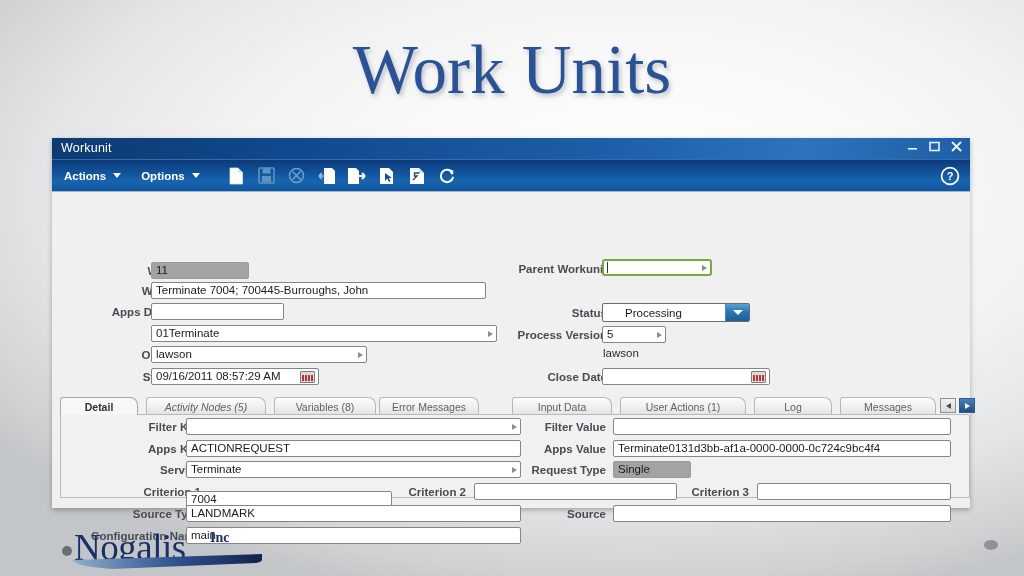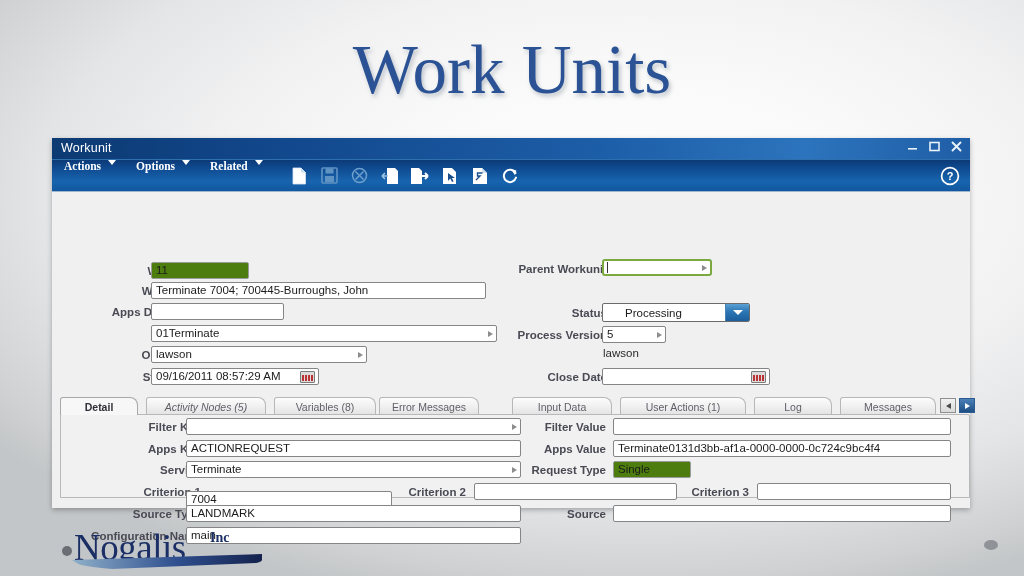--- a/index.html
+++ b/index.html
@@ -63,25 +63,24 @@
 
   
   .menubar {
     position: relative;
     height: 32px;
     background: linear-gradient(to bottom, #0c3a77 0%, #0f4a90 26%, #1764ae 68%, #1157a0 100%);
     border-bottom: 1px solid #9fb6cc;
     display: flex; align-items: center;
   }
   .menu-item {
-    display: flex; align-items: flex-start; gap: 7px;
+    display: flex; align-items: center; gap: 7px;
     color: #ffffff; font-size: 11.5px; font-weight: bold;
     padding: 0 10px; height: 100%;
     cursor: default;
-    font-family: Liberation Serif, serif;
   }
   .menu-item:first-child { padding-left: 12px; }
   .caret {
     width: 0; height: 0;
     border-left: 4.5px solid transparent;
     border-right: 4.5px solid transparent;
     border-top: 5px solid #ffffff;
     display: inline-block;
   }
   .tool-sep { width: 12px; }
@@ -121,21 +120,21 @@
     border: 1px solid #858585;
     border-radius: 2px;
     font-size: 11.5px;
     color: #1b1b1b;
     padding: 0 4px;
     line-height: 15px;
     white-space: nowrap;
     overflow: hidden;
     display: flex; align-items: center;
   }
-  .inp.readonly { background: #4d7c0f; border-color: #9a9a9a; }
+  .inp.readonly { background: #a3a3a3; border-color: #9a9a9a; }
   .inp.focused  { border: 2px solid #7aa940; border-radius: 3px; padding: 0 3px; }
   .inp .caret-bar {
     display: inline-block; width: 1px; height: 11px;
     background: #333; margin-right: 1px;
   }
 
   
   .lookup-arrow {
     position: absolute; right: 3px; top: 50%; transform: translateY(-50%);
     width: 0; height: 0;
@@ -307,24 +306,20 @@
     <div class="menubar">
 
       <div class="menu-item">
         <span>Actions</span>
         <span class="caret"></span>
       </div>
       <div class="menu-item">
         <span>Options</span>
         <span class="caret"></span>
       </div>
-      <div class="menu-item">
-        <span>Related</span>
-        <span class="caret"></span>
-      </div>
 
       <div class="tool-sep"></div>
 
       <div class="tool-icon">
         <svg width="17" height="18" viewBox="0 0 17 18">
             <path d="M2 1 H10 L14.5 5.5 V17 H2 Z" fill="#ffffff" stroke="#d8e6f4" stroke-width="0.8"></path>
             <path d="M10 1 V5.5 H14.5" fill="#cfe0f1"></path>
           </svg>
       </div>
       <div class="tool-icon">

